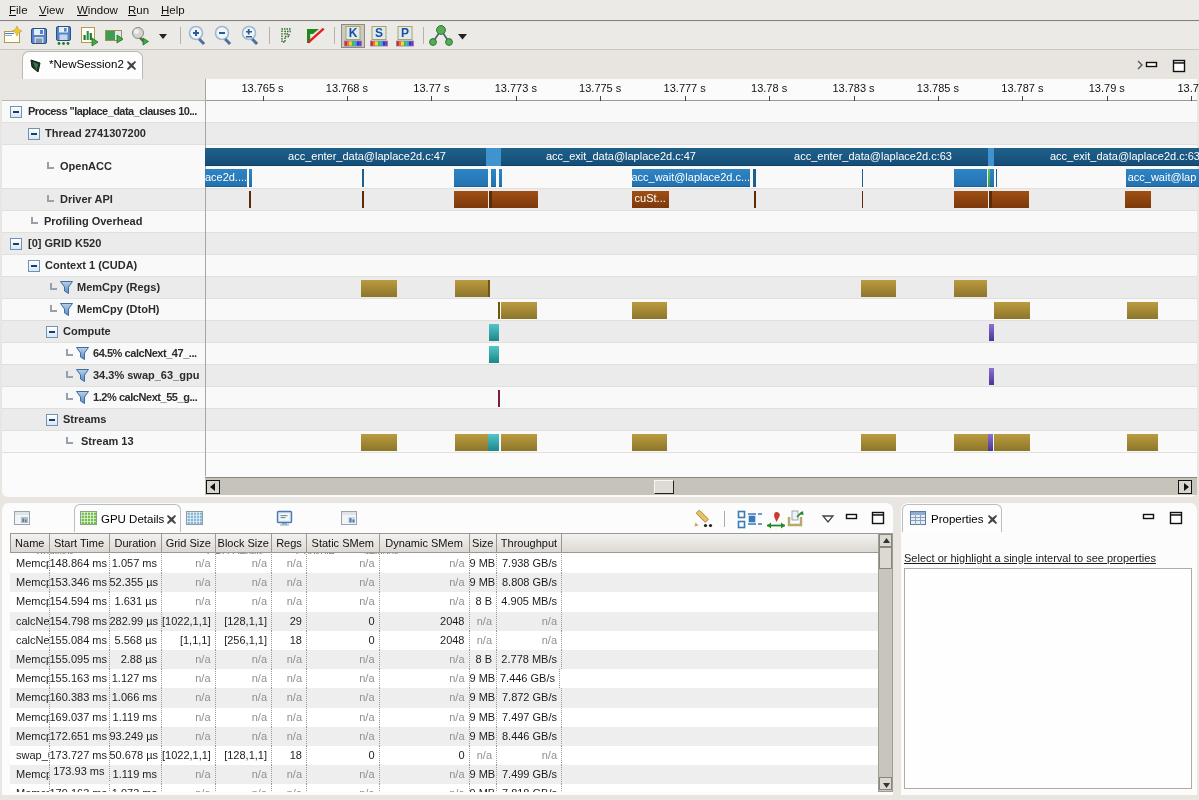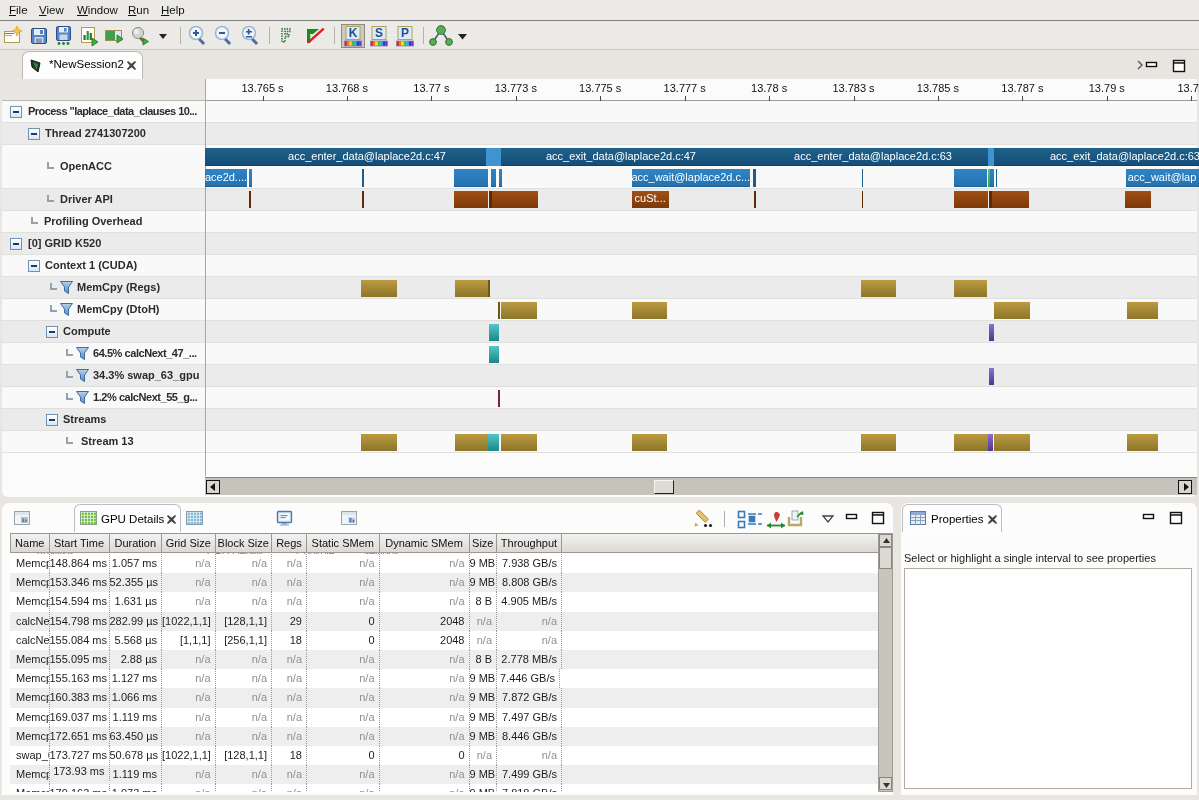--- a/index.html
+++ b/index.html
@@ -1,16 +1,16 @@
 <!DOCTYPE html>
 <html><head><meta charset="utf-8"><style>
 *{margin:0;padding:0;box-sizing:border-box;}
 html,body{width:1199px;height:800px;overflow:hidden;}
 body{font-family:"Liberation Sans",sans-serif;background:#e9e6e2;position:relative;}
-.a{position:absolute;}
+.a{position:absolute;text-decoration:underline;}
 #menubar{position:absolute;left:0;top:0;width:1199px;height:21px;background:#eceae6;font-size:11.5px;color:#111;border-bottom:1px solid #808080;}
 #menubar span{position:absolute;top:4px;}
 #toolbar{position:absolute;left:0;top:22px;width:1199px;height:28px;background:#eceae6;border-bottom:1px solid #cac7c1;}
 .tbsep{position:absolute;top:5px;width:1px;height:17px;background:#b6b2aa;}
 #tabstrip{position:absolute;left:2px;top:50px;width:1195px;height:29px;background:#e8e5e1;border-top-left-radius:7px;border-top-right-radius:7px;}
 #edtab{position:absolute;left:1px;top:1px;width:121px;height:28px;background:#fdfdfd;border:1px solid #bcb8b2;border-bottom:none;border-top-left-radius:7px;border-top-right-radius:7px;font-size:11.5px;margin-left:19px;}
 #editor{position:absolute;left:2px;top:79px;width:1195px;height:418px;background:#fbfbfb;border-bottom-left-radius:6px;border-bottom-right-radius:6px;}
 .tlab{position:absolute;top:3px;font-size:11px;color:#111;transform:translateX(-50%);white-space:nowrap;}
 .tick{position:absolute;top:17px;width:1px;height:5px;background:#444;}
 .nlabel{position:absolute;font-size:11px;font-weight:bold;color:#2b2b2b;white-space:nowrap;}
@@ -574,21 +574,21 @@
 <div class="td na" style="left:160px;top:174.6px;width:53.5px">n/a</div>
 <div class="td na" style="left:213.5px;top:174.6px;width:56.5px">n/a</div>
 <div class="td na" style="left:270px;top:174.6px;width:35px">n/a</div>
 <div class="td na" style="left:305px;top:174.6px;width:72.5px">n/a</div>
 <div class="td na" style="left:377.5px;top:174.6px;width:90.0px">n/a</div>
 <div class="td" style="left:467.5px;top:174.6px;width:27.5px">9 MB</div>
 <div class="td" style="left:495px;top:174.6px;width:65px">7.497 GB/s</div>
 <div class="a" style="left:8px;top:193.8px;width:869px;height:19.2px;background:#eeeeee"></div>
 <div class="td tdl" style="left:8px;top:193.8px;width:39.5px">Memcpy</div>
 <div class="td" style="left:47.5px;top:193.8px;width:60.0px">172.651 ms</div>
-<div class="td" style="left:107.5px;top:193.8px;width:52.5px">63.450 µs</div>
+<div class="td" style="left:107.5px;top:193.8px;width:52.5px">93.249 µs</div>
 <div class="td na" style="left:160px;top:193.8px;width:53.5px">n/a</div>
 <div class="td na" style="left:213.5px;top:193.8px;width:56.5px">n/a</div>
 <div class="td na" style="left:270px;top:193.8px;width:35px">n/a</div>
 <div class="td na" style="left:305px;top:193.8px;width:72.5px">n/a</div>
 <div class="td na" style="left:377.5px;top:193.8px;width:90.0px">n/a</div>
 <div class="td" style="left:467.5px;top:193.8px;width:27.5px">9 MB</div>
 <div class="td" style="left:495px;top:193.8px;width:65px">8.446 GB/s</div>
 <div class="a" style="left:8px;top:213.0px;width:869px;height:19.2px;background:#ffffff"></div>
 <div class="td tdl" style="left:8px;top:213.0px;width:39.5px">swap_6</div>
 <div class="td" style="left:47.5px;top:213.0px;width:60.0px">173.727 ms</div>

